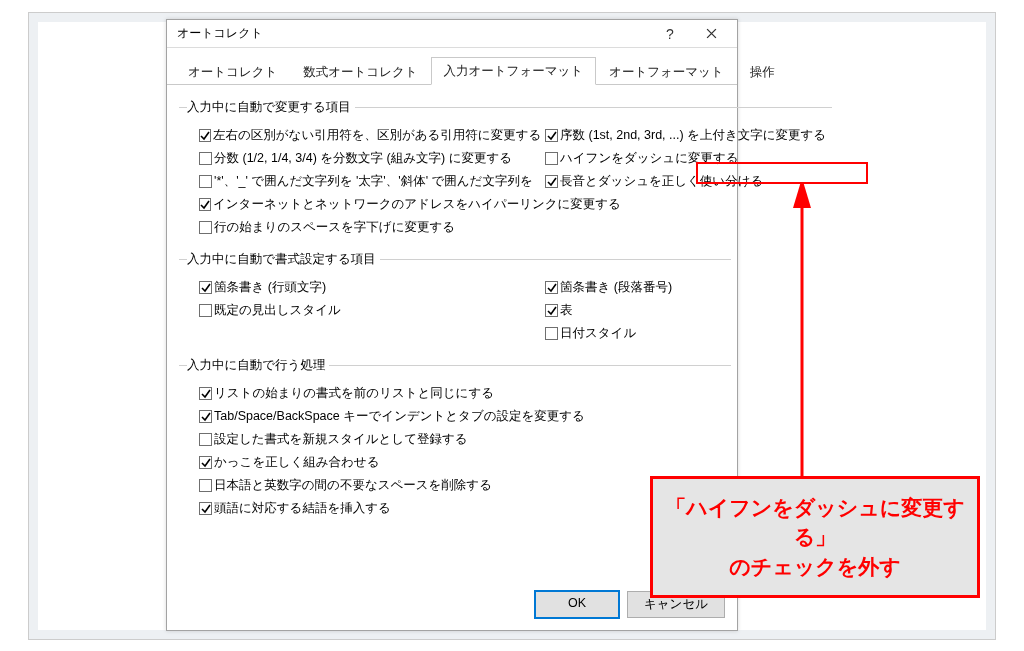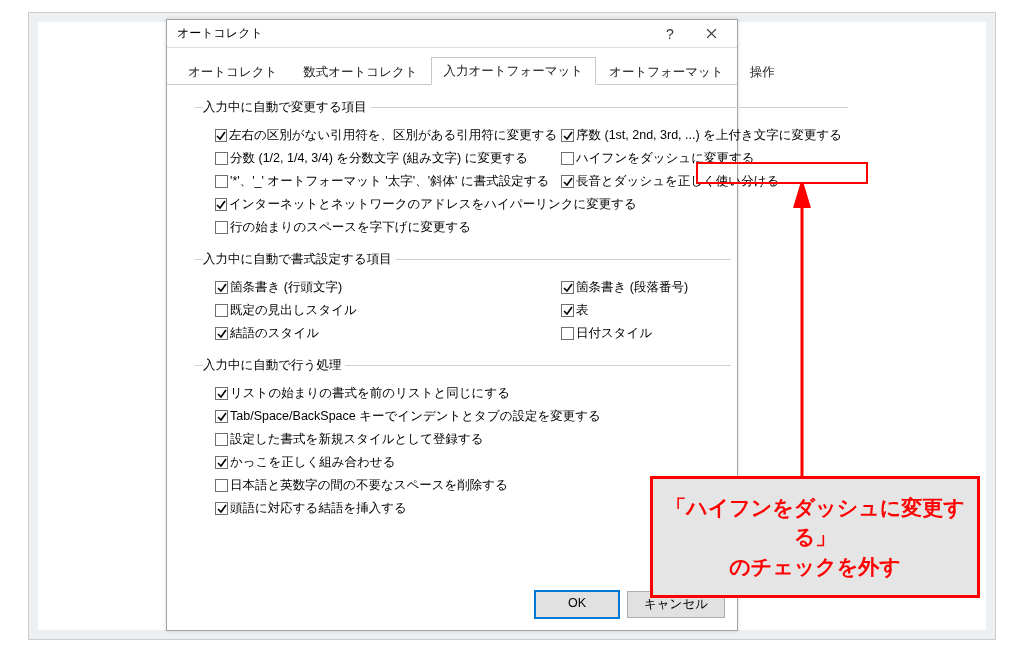--- a/index.html
+++ b/index.html
@@ -73,21 +73,21 @@
     border: 1px solid #c9c9c9;
     border-bottom: 1px solid #fff;
   }
   .body-area {
     padding: 14px 6px 60px 12px;
     position: relative;
   }
   fieldset.sec {
     border: none;
     border-top: 1px solid #d0d0d0;
-    margin: 0 0 10px 16px;
+    margin: 0 0 10px 0;
     padding: 8px 6px 2px 20px;
   }
   fieldset.sec > legend {
     font-size: 12.5px;
     padding: 0 4px 0 0;
     margin-left: -12px;
   }
   .two-col {
     display: grid;
     grid-template-columns: 340px 1fr;
@@ -193,21 +193,21 @@
                 </svg>
               </span>
               <span>左右の区別がない引用符を、区別がある引用符に変更する</span>
             </div>
             <div class="chk">
               <span class="cb"></span>
               <span>分数 (1/2, 1/4, 3/4) を分数文字 (組み文字) に変更する</span>
             </div>
             <div class="chk">
               <span class="cb"></span>
-              <span>'*'、'_' オートフォーマット '太字'、'斜体' に書式設定する</span>
+              <span>'*'、'_' で囲んだ文字列を '太字'、'斜体' で囲んだ文字列を</span>
             </div>
             <div class="chk">
               <span class="cb checked">
                 <svg viewBox="0 0 10 10">
                   <path d="M1 5 L4 8 L9 1" stroke="#000" stroke-width="1.6" fill="none"></path>
                 </svg>
               </span>
               <span>インターネットとネットワークのアドレスをハイパーリンクに変更する</span>
             </div>
             <div class="chk">
@@ -248,28 +248,20 @@
               <span class="cb checked">
                 <svg viewBox="0 0 10 10">
                   <path d="M1 5 L4 8 L9 1" stroke="#000" stroke-width="1.6" fill="none"></path>
                 </svg>
               </span>
               <span>箇条書き (行頭文字)</span>
             </div>
             <div class="chk">
               <span class="cb"></span>
               <span>既定の見出しスタイル</span>
-            </div>
-            <div class="chk">
-              <span class="cb checked">
-                <svg viewBox="0 0 10 10">
-                  <path d="M1 5 L4 8 L9 1" stroke="#000" stroke-width="1.6" fill="none"></path>
-                </svg>
-              </span>
-              <span>結語のスタイル</span>
             </div>
           </div>
         <div id="s2-right">
             <div class="chk">
               <span class="cb checked">
                 <svg viewBox="0 0 10 10">
                   <path d="M1 5 L4 8 L9 1" stroke="#000" stroke-width="1.6" fill="none"></path>
                 </svg>
               </span>
               <span>箇条書き (段落番号)</span>

